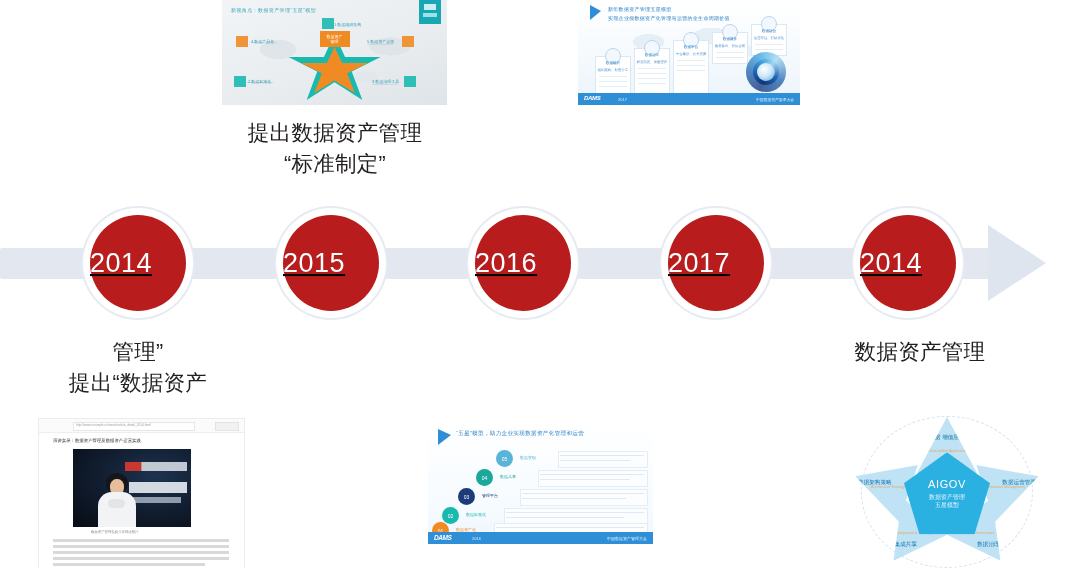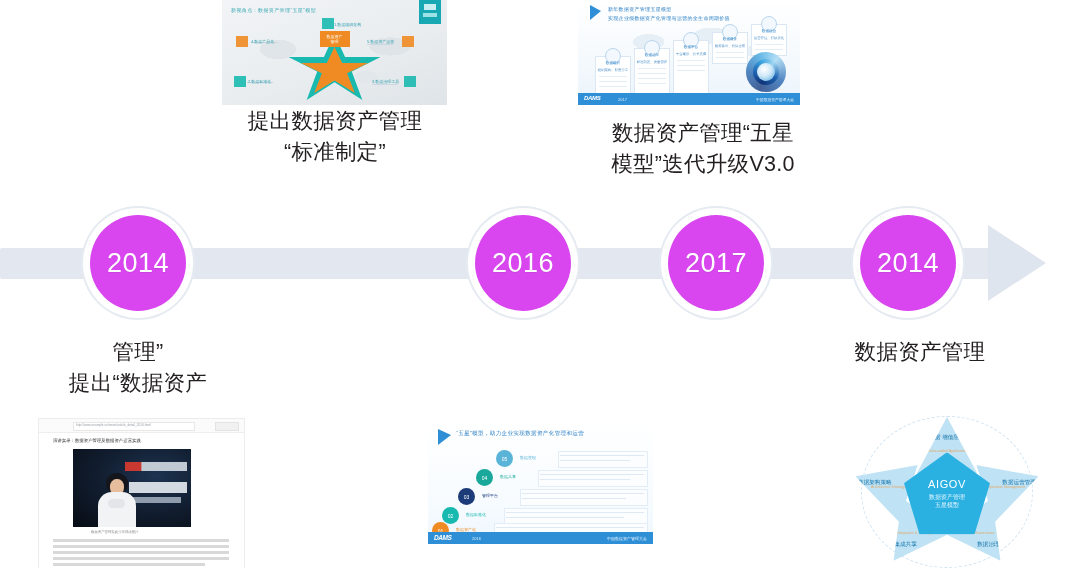--- a/index.html
+++ b/index.html
@@ -17,23 +17,23 @@
   }
   .axis-head{
     position:absolute;left:988px;top:225px;width:0;height:0;
     border-top:38px solid transparent;border-bottom:38px solid transparent;
     border-left:58px solid #dfe5ee;
   }
 
   
   .node{
     position:absolute;width:96px;height:96px;border-radius:50%;
-    background:#d946ef;top:215px;
+    background:#b91c1c;top:215px;
     box-shadow:0 0 0 7px #ffffff, 0 0 0 9px #e6ebf2;
-    display:flex;align-items:center;justify-content:center;
+    display:flex;align-items:center;justify-content:flex-start;text-decoration:underline;
   }
   .node span{
     color:#ffffff;font-size:27px;letter-spacing:.5px;font-weight:400;
     text-shadow:0 1px 1px rgba(0,0,0,.07);
   }
 
   
   .caption{
     position:absolute;text-align:center;color:#231f20;
     font-size:21.5px;line-height:31px;letter-spacing:.3px;
@@ -241,31 +241,30 @@
 
     <div class="spiral"></div>
 
     <div class="foot">
       <div class="lg">DAMS</div>
       <div class="yr">2017</div>
       <div class="rt">中国数据资产管理大会</div>
     </div>
   </div>
 
-  <div class="caption" style="left:195px;top:106px;width:280px;">
+  <div class="caption" style="left:195px;top:118px;width:280px;">
     <div>提出数据资产管理</div>
     <div>“标准制定”</div>
   </div>
-  <div class="caption" style="left:553px;top:118px;width:300px;">
-    <div>数据资产管理“五星</div>
-    <div>模型”迭代升级V3.0</div>
-  </div>
 
   <div class="node" style="left:90px;">
     <span>2014</span>
+    </div>
+  <div class="node" style="left:283px;">
+    <span>2015</span>
     </div>
   <div class="node" style="left:475px;">
     <span>2016</span>
     </div>
   <div class="node" style="left:668px;">
     <span>2017</span>
     </div>
   <div class="node" style="left:860px;">
     <span>2014</span>
     </div>

